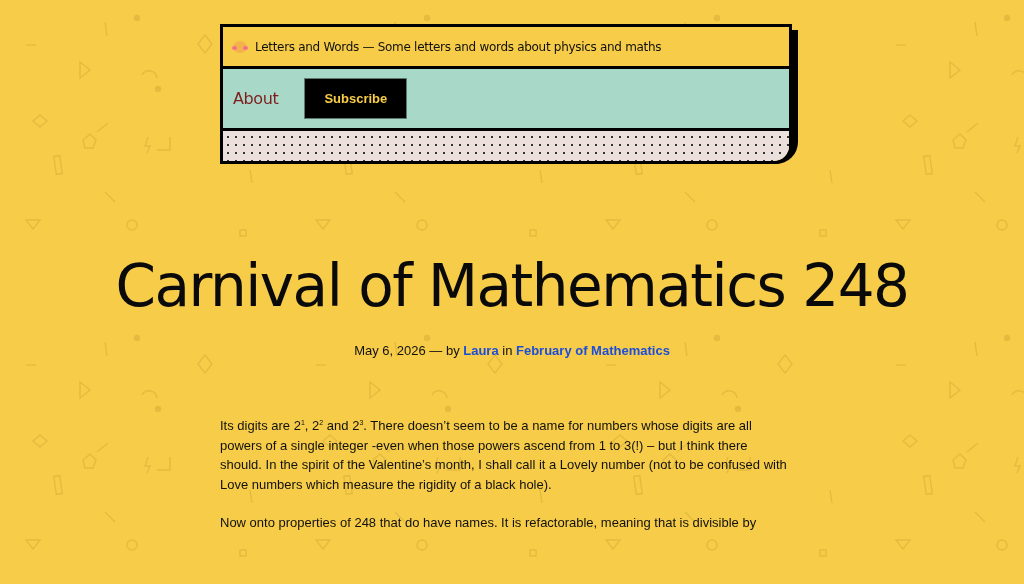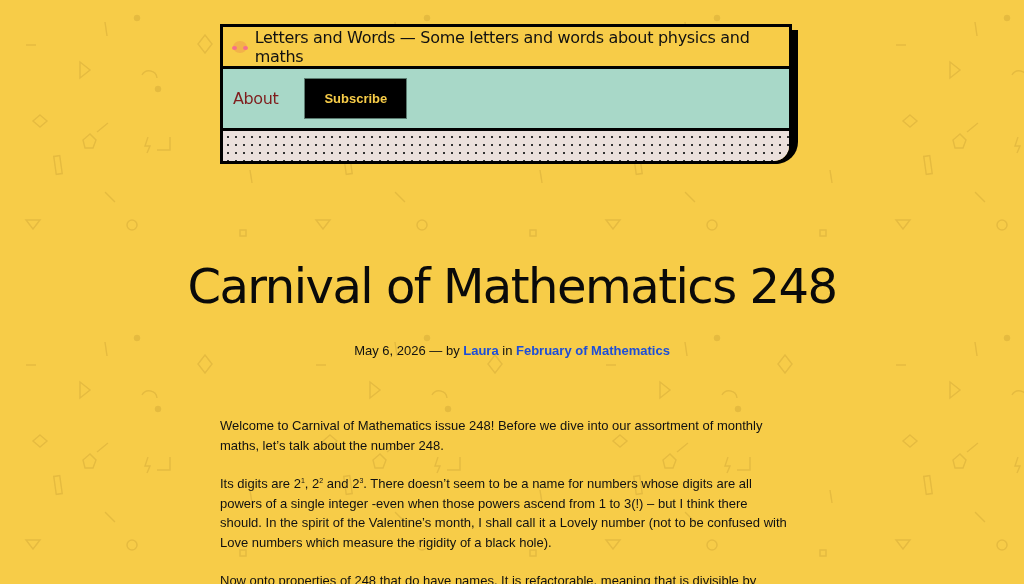--- a/index.html
+++ b/index.html
@@ -20,21 +20,21 @@
     position: absolute; left: 6px; top: 6px; width: 572px; height: 134px;
     background: #000; border-radius: 0 0 22px 0;
   }
   .header-box {
     position: relative; width: 566px; border: 3px solid #000;
     background: #F7CC48; border-radius: 0 0 18px 0; overflow: hidden;
   }
   .site-title-row {
     height: 39px; display: flex; align-items: center; padding-left: 10px;
     border-bottom: 3px solid #000;
-    font-family: "DejaVu Sans", sans-serif; font-size: 16px; letter-spacing: -0.3px;
+    font-family: "DejaVu Sans", sans-serif; font-size: 12px; letter-spacing: -0.3px;
   }
   .emoji {
     display: inline-block; width: 14px; height: 12px; margin-right: 8px; position: relative;
     background: #F3B24A; border-radius: 50%;
   }
   .emoji::before, .emoji::after {
     content: ""; position: absolute; top: 5px; width: 5px; height: 4px; background: #F56F8C; border-radius: 50%;
   }
   .emoji::before { left: -1px; } .emoji::after { right: -1px; }
   .nav-row {
@@ -49,21 +49,21 @@
     font-weight: bold; font-size: 13px; display: flex; align-items: center; justify-content: center;
     border: 1px solid #5b7b70; box-sizing: border-box; margin-left: 12px;
   }
   .dots-row {
     height: 30px; background-color: #EBE0DC;
     background-image: radial-gradient(circle, #333 1.1px, transparent 1.4px);
     background-size: 8px 8px; background-position: 1px 2px;
   }
   .post-title {
     position: absolute; top: 250px; left: 0; width: 1024px; text-align: center; z-index: 2;
-    font-family: "DejaVu Sans", sans-serif; font-size: 48px; letter-spacing: -1.5px; font-weight: normal;
+    font-family: "DejaVu Sans", sans-serif; font-size: 58px; letter-spacing: -1.5px; font-weight: normal;
     margin: 0; line-height: 72px; color: #0a0a0a;
   }
   .post-meta {
     position: absolute; top: 343px; left: 0; width: 1024px; text-align: center; z-index: 2;
     font-size: 13px; color: #111;
   }
   .post-meta a { color: #1d4ed8; text-decoration: none; font-weight: bold; }
   .content {
     position: absolute; top: 416px; left: 220px; width: 572px; z-index: 2;
     font-size: 13px; line-height: 19.5px; color: #111;
@@ -117,16 +117,15 @@
   </div>
 </div>
 
 <h1 class="post-title">Carnival of Mathematics 248</h1>
 
 <div class="post-meta">
   <span>May 6, 2026</span><span> — by </span><a>Laura</a><span> in </span><a>February of Mathematics</a>
 </div>
 
 <div class="content">
-  <p>Welcome to Carnival of Mathematics issue 248! Before we dive into our assortment of monthly maths, let’s talk about the number 248.</p>
   <p><span>Its digits are 2</span><sup>1</sup><span>, 2</span><sup>2</sup><span> and 2</span><sup>3</sup><span>. There doesn’t seem to be a name for numbers whose digits are all powers of a single integer -even when those powers ascend from 1 to 3(!) – but I think there should. In the spirit of the Valentine’s month, I shall call it a Lovely number (not to be confused with Love numbers which measure the rigidity of a black hole).</span></p>
   <p>Now onto properties of 248 that do have names. It is refactorable, meaning that is divisible by</p>
 </div>
 
 </body></html>

